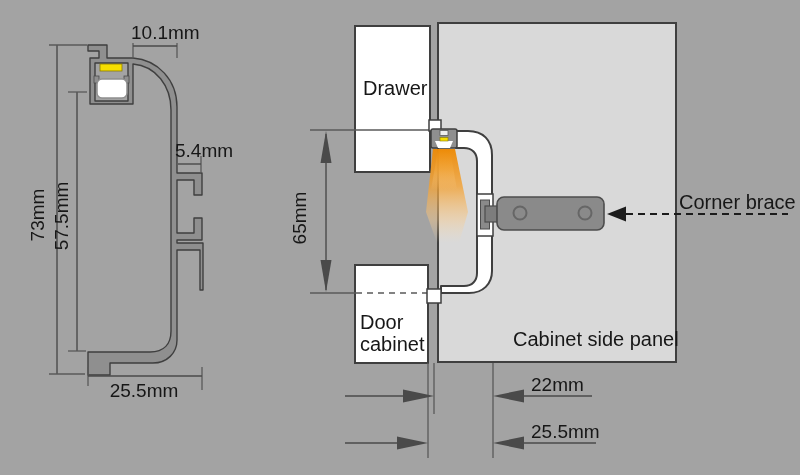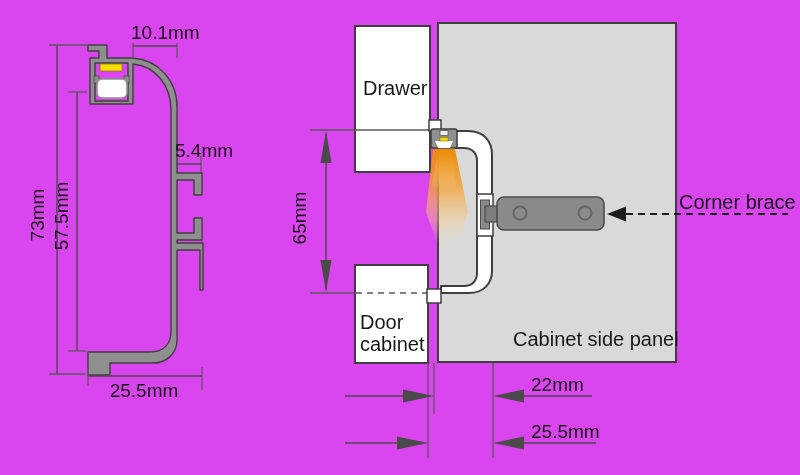--- a/index.html
+++ b/index.html
@@ -1,16 +1,16 @@
 <!DOCTYPE html>
 <html><head>
 <meta charset="utf-8">
 <style>
   html,body{margin:0;padding:0;background:#ffffff;}
-  .stage{position:relative;width:800px;height:475px;background:#d946ef;overflow:hidden;
+  .stage{position:relative;width:800px;height:475px;background:#a3a3a3;overflow:hidden;
          font-family:"Liberation Sans", sans-serif;}
   svg{position:absolute;left:0;top:0;}
   text{font-family:"Liberation Sans", sans-serif;fill:#171717;}
   .dim-text{font-size:19px;}
   .label-text{font-size:20px;}
   .dimline{stroke:#4a4a4a;stroke-width:1.4;fill:none;}
   .extline{stroke:#5a5a5a;stroke-width:1.3;fill:none;}
   .arrow{fill:#4a4a4a;stroke:none;}
   .boxline{fill:#ffffff;stroke:#3f3f3f;stroke-width:2;}
 </style>

